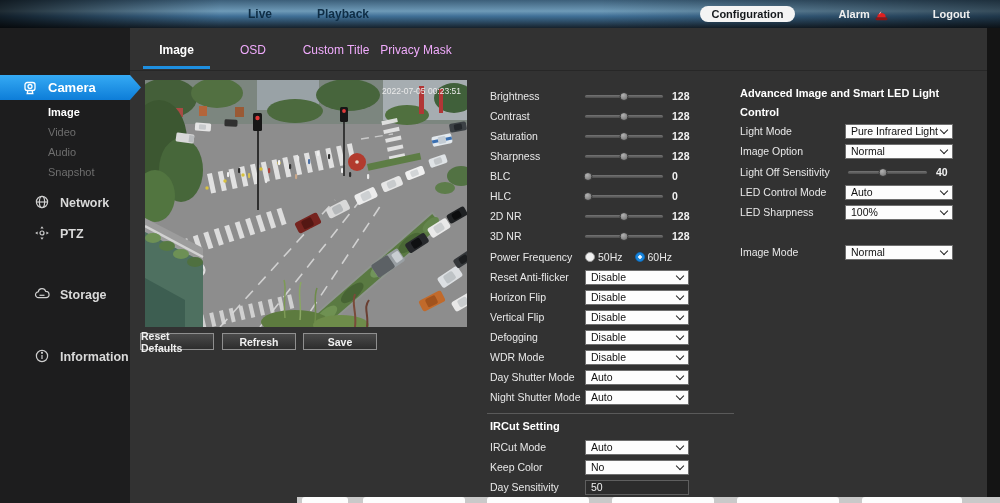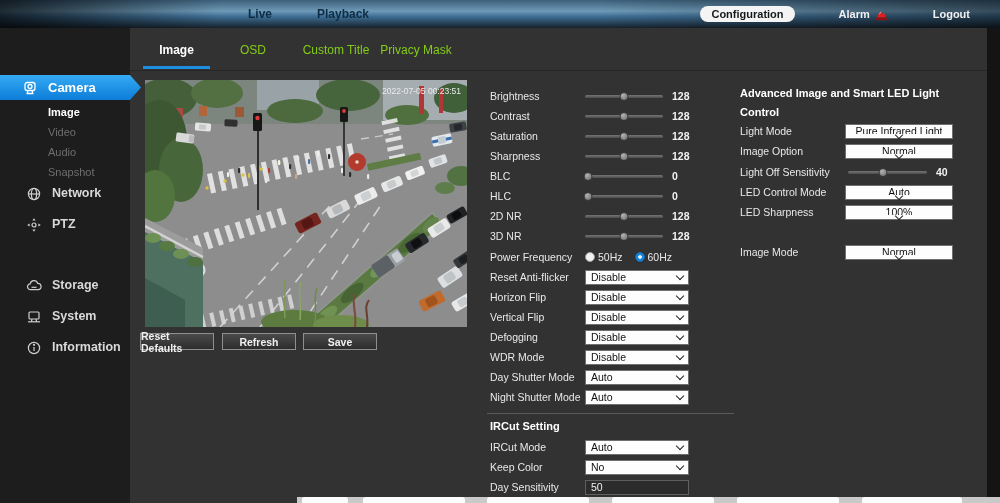--- a/index.html
+++ b/index.html
@@ -20,30 +20,30 @@
     color:#15191c;cursor:pointer;}
   .top-link{color:#f0f0f0;font-size:11px;font-weight:bold;display:flex;align-items:center;gap:4px;cursor:pointer;}
 
   
   .sidebar{position:absolute;top:28px;left:0;width:130px;bottom:0;background:#1d1d1e;}
   .side-camera{position:absolute;top:47px;left:0;width:141px;height:25px;
     background:linear-gradient(180deg,#35aaf4,#0d7dd8);
     clip-path:polygon(0 0,130px 0,141px 50%,130px 100%,0 100%);
     display:flex;align-items:center;gap:10px;padding-left:22px;box-sizing:border-box;
     color:#fff;font-weight:bold;font-size:13px;cursor:pointer;}
-  .side-main{position:absolute;left:4px;width:126px;height:24px;display:flex;align-items:flex-start;gap:10px;
+  .side-main{position:absolute;left:12px;width:126px;height:24px;display:flex;align-items:flex-end;gap:10px;
     padding-left:22px;box-sizing:border-box;color:#d9d9d9;font-weight:bold;font-size:12.5px;cursor:pointer;}
   .side-sub{position:absolute;left:48px;height:16px;line-height:16px;font-size:11px;color:#6e6e6e;cursor:pointer;}
   .side-sub.active{color:#fff;font-weight:bold;}
   .icon16{width:16px;height:16px;flex:none;}
 
   
   .tabstrip{position:absolute;left:130px;top:28px;right:13px;height:42px;border-bottom:1px solid #272727;}
   .tab{position:absolute;top:40px;height:20px;line-height:20px;text-align:center;font-size:12px;
-    color:#84cc16;cursor:pointer;}
+    color:#f0abfc;cursor:pointer;}
   #tab-image{left:143px;width:67px;color:#fff;font-weight:bold;}
   #tab-underline{position:absolute;left:143px;width:67px;top:66px;height:3px;background:#1e8fe0;}
   #tab-osd{left:224px;width:58px;}
   #tab-custom{left:292px;width:88px;}
   #tab-privacy{left:376px;width:80px;}
 
   
   .preview{position:absolute;left:145px;top:80px;width:322px;height:176px;background:#ec4899;}
   .preview svg{display:block;}
 
@@ -66,21 +66,21 @@
   .slider .track{position:absolute;left:0;right:0;top:7px;height:3px;border-radius:2px;
     background:linear-gradient(180deg,#757575,#4c4c4c);}
   .slider .thumb{position:absolute;top:4px;width:9px;height:9px;border-radius:50%;box-sizing:border-box;
     background:radial-gradient(circle at 35% 30%,#b2b2b2,#6a6a6a);border:1px solid #3a3a3a;
     transform:translateX(-50%);cursor:pointer;}
   .val{font-size:10.5px;font-weight:bold;color:#f2f2f2;margin-left:9px;}
 
   .sel{height:15px;background:#fdfdfd;border:1px solid #6f6f6f;box-sizing:border-box;flex:none;
     display:flex;align-items:center;justify-content:space-between;padding:0 5px;cursor:pointer;}
   .sel-m{width:104px;}
-  .sel-r{width:108px;flex-direction:column;}
+  .sel-r{width:108px;}
   .sel .sv{font-size:10.5px;color:#111;white-space:nowrap;overflow:hidden;}
   .chev{width:5px;height:5px;border-right:1.6px solid #222;border-bottom:1.6px solid #222;
     transform:rotate(45deg);margin-top:-2px;flex:none;}
 
   .radio{width:10px;height:10px;border-radius:50%;flex:none;box-sizing:border-box;cursor:pointer;}
   .radio.off{background:#f2f2f2;border:1px solid #9a9a9a;}
   .radio.on{background:radial-gradient(circle,#eaf4fd 0 1.5px,#1a86dd 2px);border:1px solid #0d6ab8;}
   .radio-lbl{font-size:10.5px;color:#e8e8e8;margin:0 12px 0 3px;}
 
   .hline{position:absolute;left:487px;top:413px;width:247px;height:1px;background:#5a5a5a;}
@@ -151,28 +151,20 @@
         <path d="M14.8 8 L12.4 6.4 V9.6 Z" fill="#cfcfcf"></path>
       </svg>
       <span>PTZ</span>
     </div>
     <div class="side-main" style="top:250px">
       <svg class="icon16" viewBox="0 0 16 16" fill="none" stroke="#cfcfcf" stroke-width="1.2">
         <path d="M4.6 11.6 a2.9 2.9 0 0 1 -0.4-5.8 3.9 3.9 0 0 1 7.5-0.5 2.7 2.7 0 0 1 0.4 6.3 Z"></path>
         <path d="M5.5 9.3 h5"></path>
       </svg>
       <span>Storage</span>
-    </div>
-    <div class="side-main" style="top:281px">
-      <svg class="icon16" viewBox="0 0 16 16" fill="none" stroke="#cfcfcf" stroke-width="1.2">
-        <rect x="3" y="3" width="10" height="7" rx="1"></rect>
-          <path d="M2 12.8 h12"></path>
-          <path d="M6 10 L5.4 12.8 M10 10 L10.6 12.8"></path>
-      </svg>
-      <span>System</span>
     </div>
     <div class="side-main" style="top:312px">
       <svg class="icon16" viewBox="0 0 16 16" fill="none" stroke="#cfcfcf" stroke-width="1.2">
         <circle cx="8" cy="8" r="5.6"></circle>
           <line x1="8" y1="7" x2="8" y2="11"></line>
           <circle cx="8" cy="4.8" r="0.5" fill="#cfcfcf"></circle>
       </svg>
       <span>Information</span>
     </div>
   </div>

